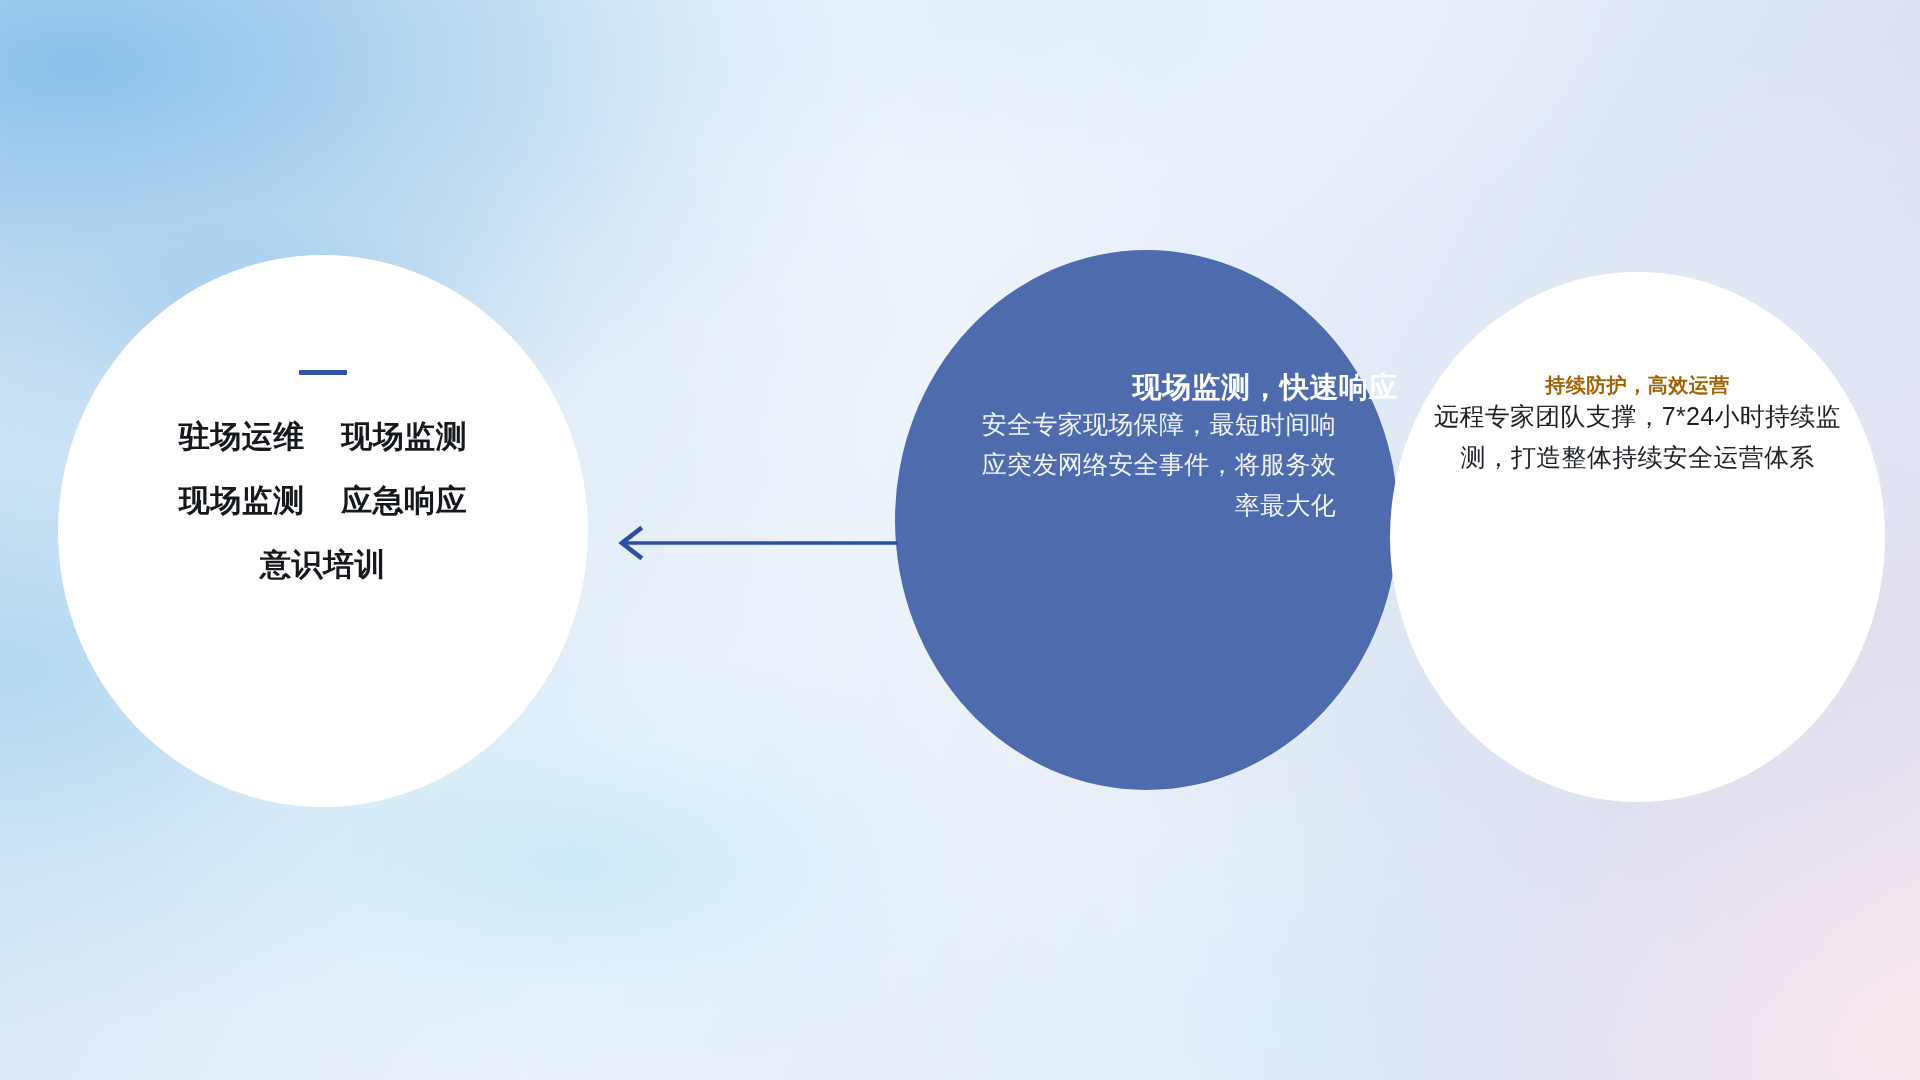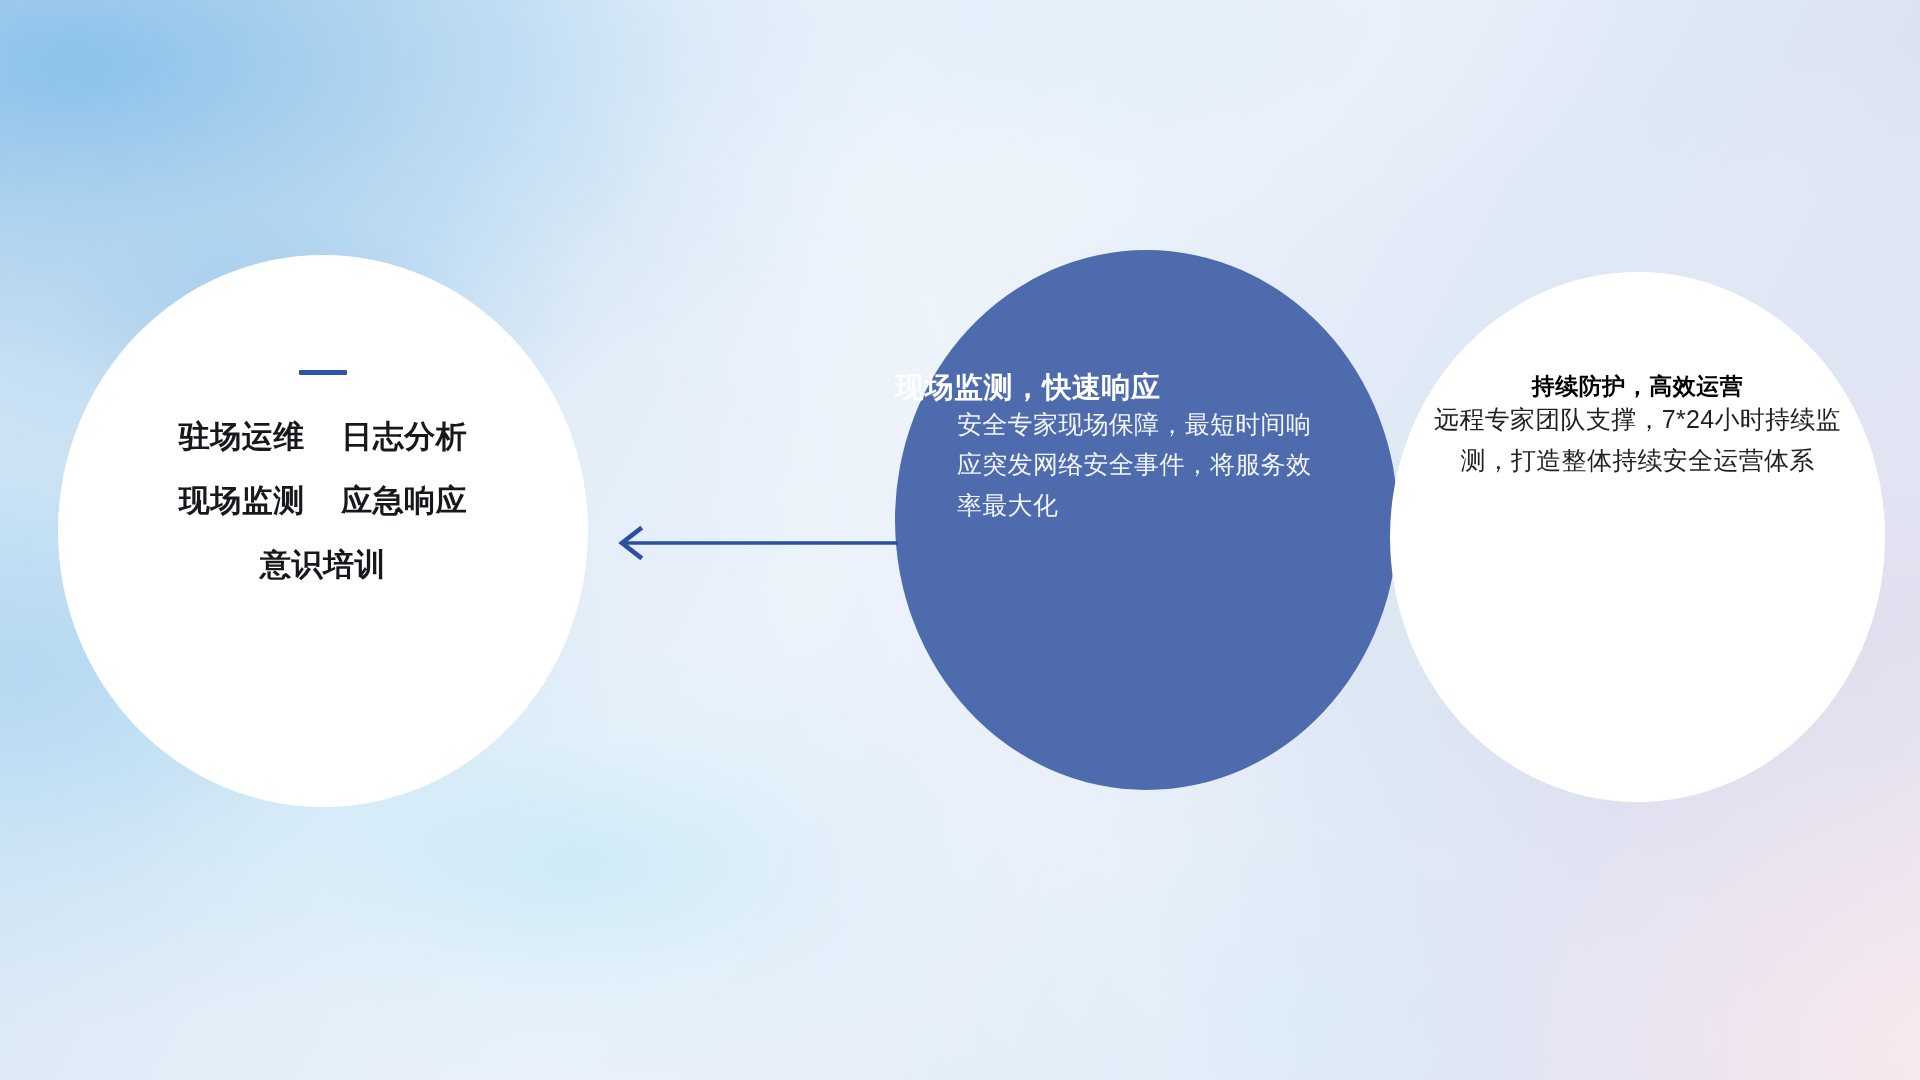--- a/index.html
+++ b/index.html
@@ -124,21 +124,21 @@
     margin-bottom: 33px;
     white-space: pre;
   }
   .left-row.last { margin-bottom: 0; margin-top: 25px; }
 
   
   #mid-content {
     position: absolute;
     left: 895px; top: 372px;
     width: 503px;
-    text-align: left;
+    text-align: right;
   }
   #mid-title {
     font-size: 29px;
     font-weight: bold;
     color: #ffffff;
     letter-spacing: 0.5px;
     line-height: 1.1;
   }
   #mid-body {
     font-size: 25px;
@@ -149,23 +149,23 @@
   }
 
   
   #right-content {
     position: absolute;
     left: 1390px; top: 374px;
     width: 495px;
     text-align: center;
   }
   #right-title {
-    font-size: 23px;
+    font-size: 20px;
     font-weight: bold;
-    color: #000000;
+    color: #a16207;
     letter-spacing: 0.5px;
     line-height: 1.1;
   }
   #right-body {
     font-size: 25px;
     color: #1d2126;
     line-height: 1.62;
     padding: 0 24px;
     letter-spacing: 0.3px;
   }
@@ -193,21 +193,21 @@
   <div class="circle" id="circle-mid"></div>
   <div class="circle" id="circle-right"></div>
 
   <svg id="arrow" viewBox="0 0 300 56">
     <line x1="298" y1="28" x2="26" y2="28" stroke="#2c50a0" stroke-width="3.4"></line>
     <polyline points="40,14 22,28 40,42" fill="none" stroke="#2c50a0" stroke-width="4.6" stroke-linecap="square" stroke-linejoin="miter"></polyline>
   </svg>
 
   <div id="left-content">
     <div id="left-dash"></div>
-    <div class="left-row">驻场运维    日志分析</div>
+    <div class="left-row">驻场运维    现场监测</div>
     <div class="left-row">现场监测    应急响应</div>
     <div class="left-row last">意识培训</div>
   </div>
 
   <div id="mid-content">
     <div id="mid-title">现场监测，快速响应</div>
     <div id="mid-body">安全专家现场保障，最短时间响应突发网络安全事件，将服务效率最大化</div>
   </div>
 
   <div id="right-content">

